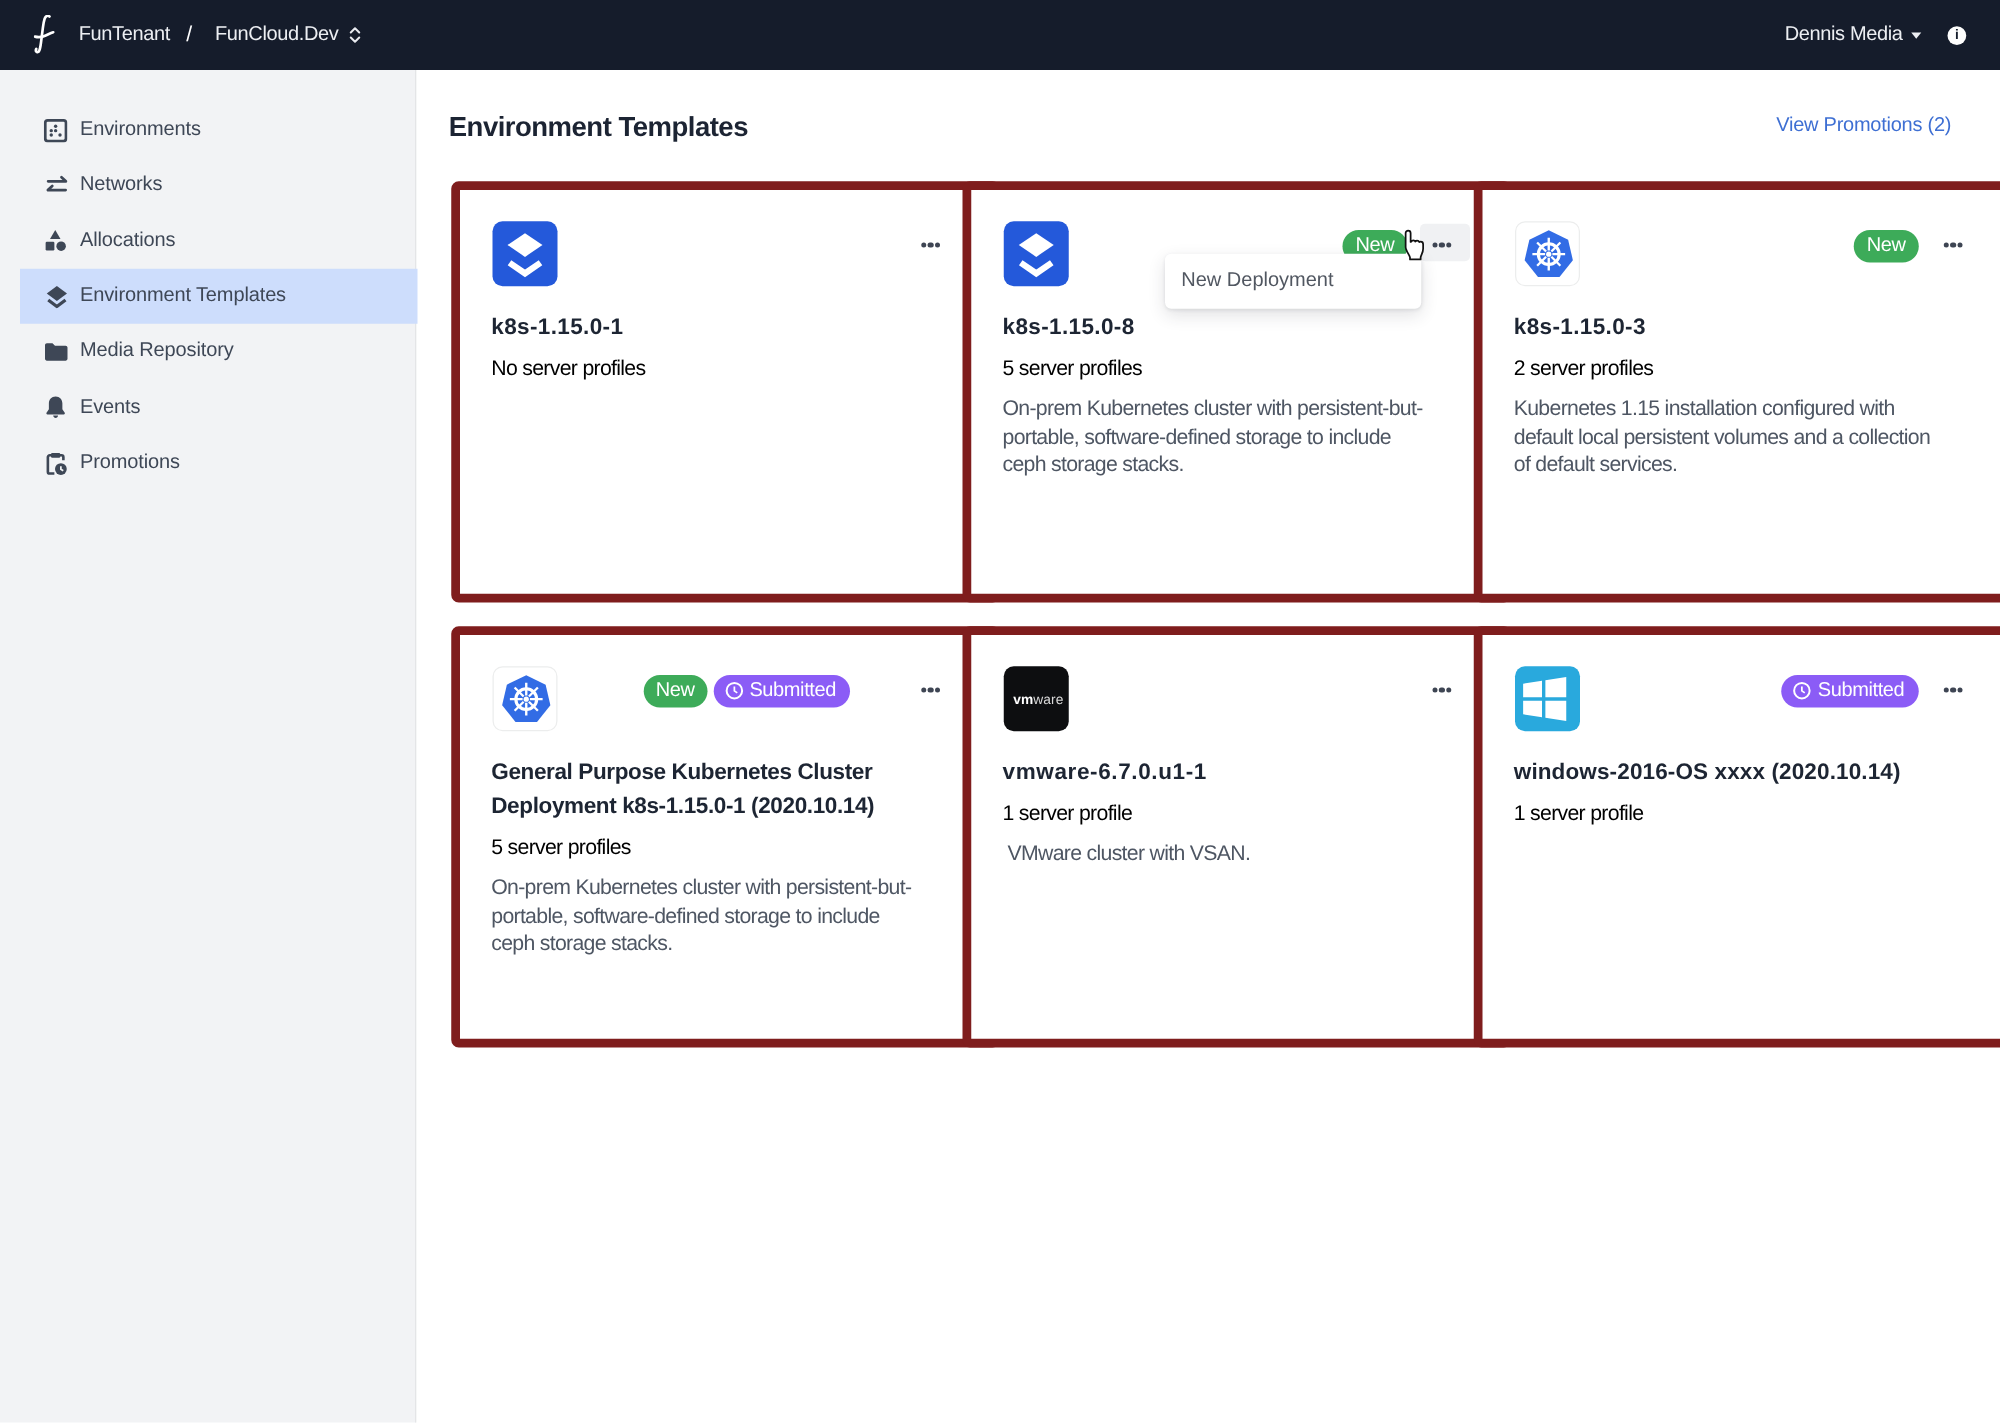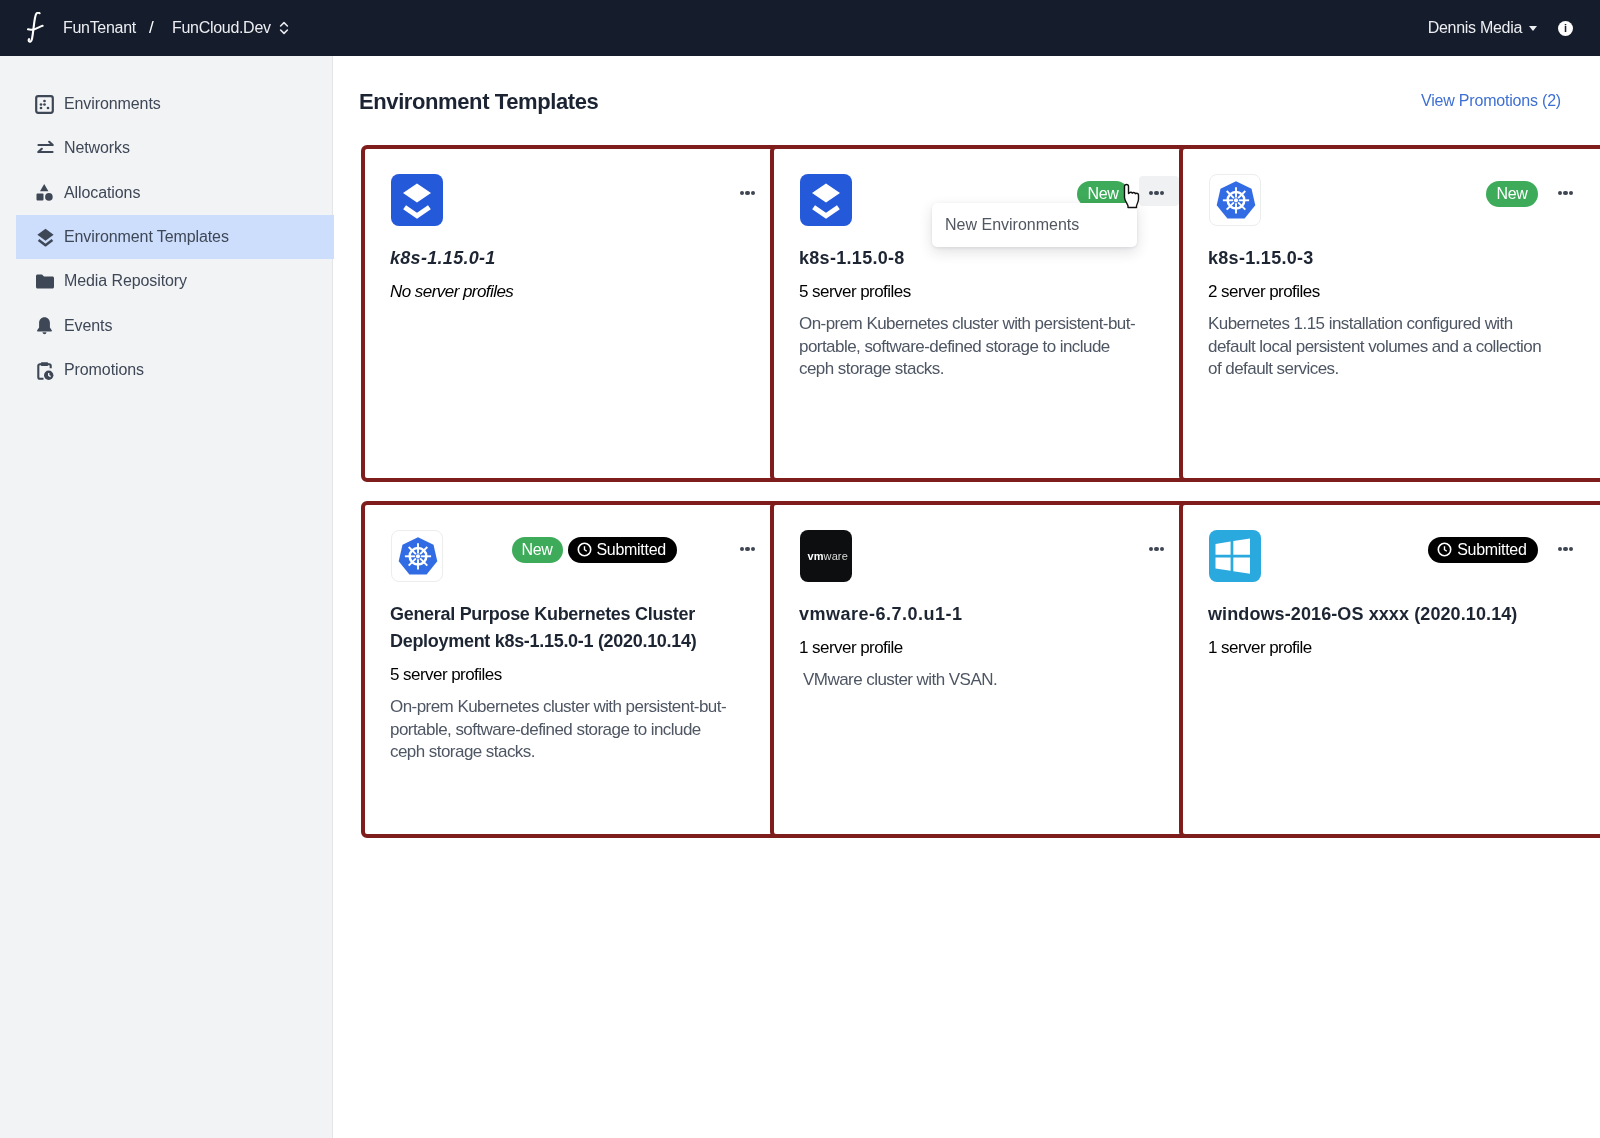--- a/index.html
+++ b/index.html
@@ -21,41 +21,41 @@
 .nav-item { position:relative; height:44.35px; line-height:44.35px; color:#3e4756; font-size:16px; letter-spacing:-0.1px; padding-left:48px; }
 .nav-item.active { background:#cdddfc; }
 .nav-item svg { position:absolute; left:19px; top:12.5px; }
 
 
 .main { position:absolute; left:334px; top:56px; width:1266px; height:1082px; background:#fff; }
 h1 { position:absolute; left:25px; top:32.5px; font-size:22px; letter-spacing:-0.4px; color:#1c2433; font-weight:bold; }
 .promlink { position:absolute; right:39px; top:35.5px; font-size:16px; letter-spacing:-0.2px; color:#3e6fd3; }
 
 
-.card { position:absolute; width:439px; height:337px; background:#fff; border:4px solid #7f1d1d; border-radius:6px; }
-.c1 { left:26.5px;  top:88.5px;font-style:italic; }
+.card { position:absolute; width:439px; height:337px; background:#fff; border:7px solid #7f1d1d; border-radius:6px; }
+.c1 { left:26.5px;  top:88.5px; }
 .c2 { left:435.5px; top:88.5px; }
 .c3 { left:844.5px; top:88.5px; }
 .c4 { left:26.5px;  top:444.5px; }
 .c5 { left:435.5px; top:444.5px; }
 .c6 { left:844.5px; top:444.5px; }
 .tile { position:absolute; left:26px; top:25.5px; width:52px; height:52px; border-radius:8px; }
 .tile-blue { background:#2459da; }
 .tile-black { background:#0d0e10; color:#fff; text-align:center; line-height:52px; font-size:11px; letter-spacing:0.1px; opacity:0.999; }
 .tile-white { background:#fff; border:1px solid #eceded; }
 .tile-cyan { background:#29a9dd; }
 .card h2 { position:absolute; left:25.5px; top:96.7px; width:332px; font-size:18px; letter-spacing:-0.2px; line-height:27px; color:#1d2533; font-weight:bold; }
 .profiles { position:absolute; left:25.5px; font-size:17px; letter-spacing:-0.55px; color:#000000; }
 .desc { position:absolute; left:25.5px; width:341px; font-size:17px; letter-spacing:-0.55px; line-height:22.5px; color:#4e5663; }
 .dots { position:absolute; right:40px; top:41px; width:16px; height:6px; }
 .dots i { position:absolute; top:1px; width:4.6px; height:4.6px; border-radius:50%; background:#3e4553; }
 .dots i:nth-child(1){left:0;} .dots i:nth-child(2){left:5.6px;} .dots i:nth-child(3){left:11.2px;}
 .badge { position:absolute; top:32px; height:26px; border-radius:13px; color:#fff; font-size:16px; letter-spacing:-0.3px; line-height:25px; padding:0 10px; }
 .badge-new { background:#3dab59; }
-.badge-sub { background:#000000; padding-left:29px; padding-right:11px; }
+.badge-sub { background:#8b5cf6; padding-left:29px; padding-right:11px; }
 .badge-sub svg { position:absolute; left:9px; top:5.5px; }
 
 
 .hoverbtn { position:absolute; right:26px; top:27px; width:40px; height:30px; background:#f0f1f3; border-radius:4px; }
 .dropdown { position:absolute; left:598px; top:147px; width:205px; height:44px; background:#fff; border-radius:5px;
   box-shadow:0 5px 14px rgba(40,45,60,.14), 0 1px 3px rgba(40,45,60,.1); z-index:5;
   font-size:16px; color:#515761; line-height:44px; padding-left:13px; }
 .cursor { position:absolute; left:787px; top:127px; z-index:6; }
 </style>
 </head>
@@ -252,17 +252,17 @@
         </svg>Submitted</div>
     <div class="dots">
         <i></i>
         <i></i>
         <i></i>
       </div>
     <h2 style="letter-spacing:0.1px;">windows-2016-OS xxxx (2020.10.14)</h2>
     <div class="profiles" style="top:133.5px;">1 server profile</div>
   </div>
 
-  <div class="dropdown">New Environments</div>
+  <div class="dropdown">New Deployment</div>
   <svg class="cursor" width="22" height="26" viewBox="0 0 22 26">
     <path d="M5.5 1.5 C6.6 1.5 7.5 2.4 7.5 3.5 V10.5 L8 10.4 C8.2 9.7 8.9 9.2 9.7 9.2 C10.4 9.2 11 9.6 11.3 10.2 C11.6 9.8 12.1 9.5 12.7 9.5 C13.5 9.5 14.2 10 14.4 10.7 C14.7 10.5 15.1 10.3 15.5 10.3 C16.6 10.3 17.5 11.2 17.5 12.3 V16 C17.5 19.5 15.5 21.5 15.5 23 V24.5 H7 V23 C7 21.5 3.5 17.5 3.5 14.5 V3.5 C3.5 2.4 4.4 1.5 5.5 1.5 Z" fill="#fff" stroke="#111" stroke-width="1.4" stroke-linejoin="round"></path>
   </svg>
 </div>
 
 </body></html>

